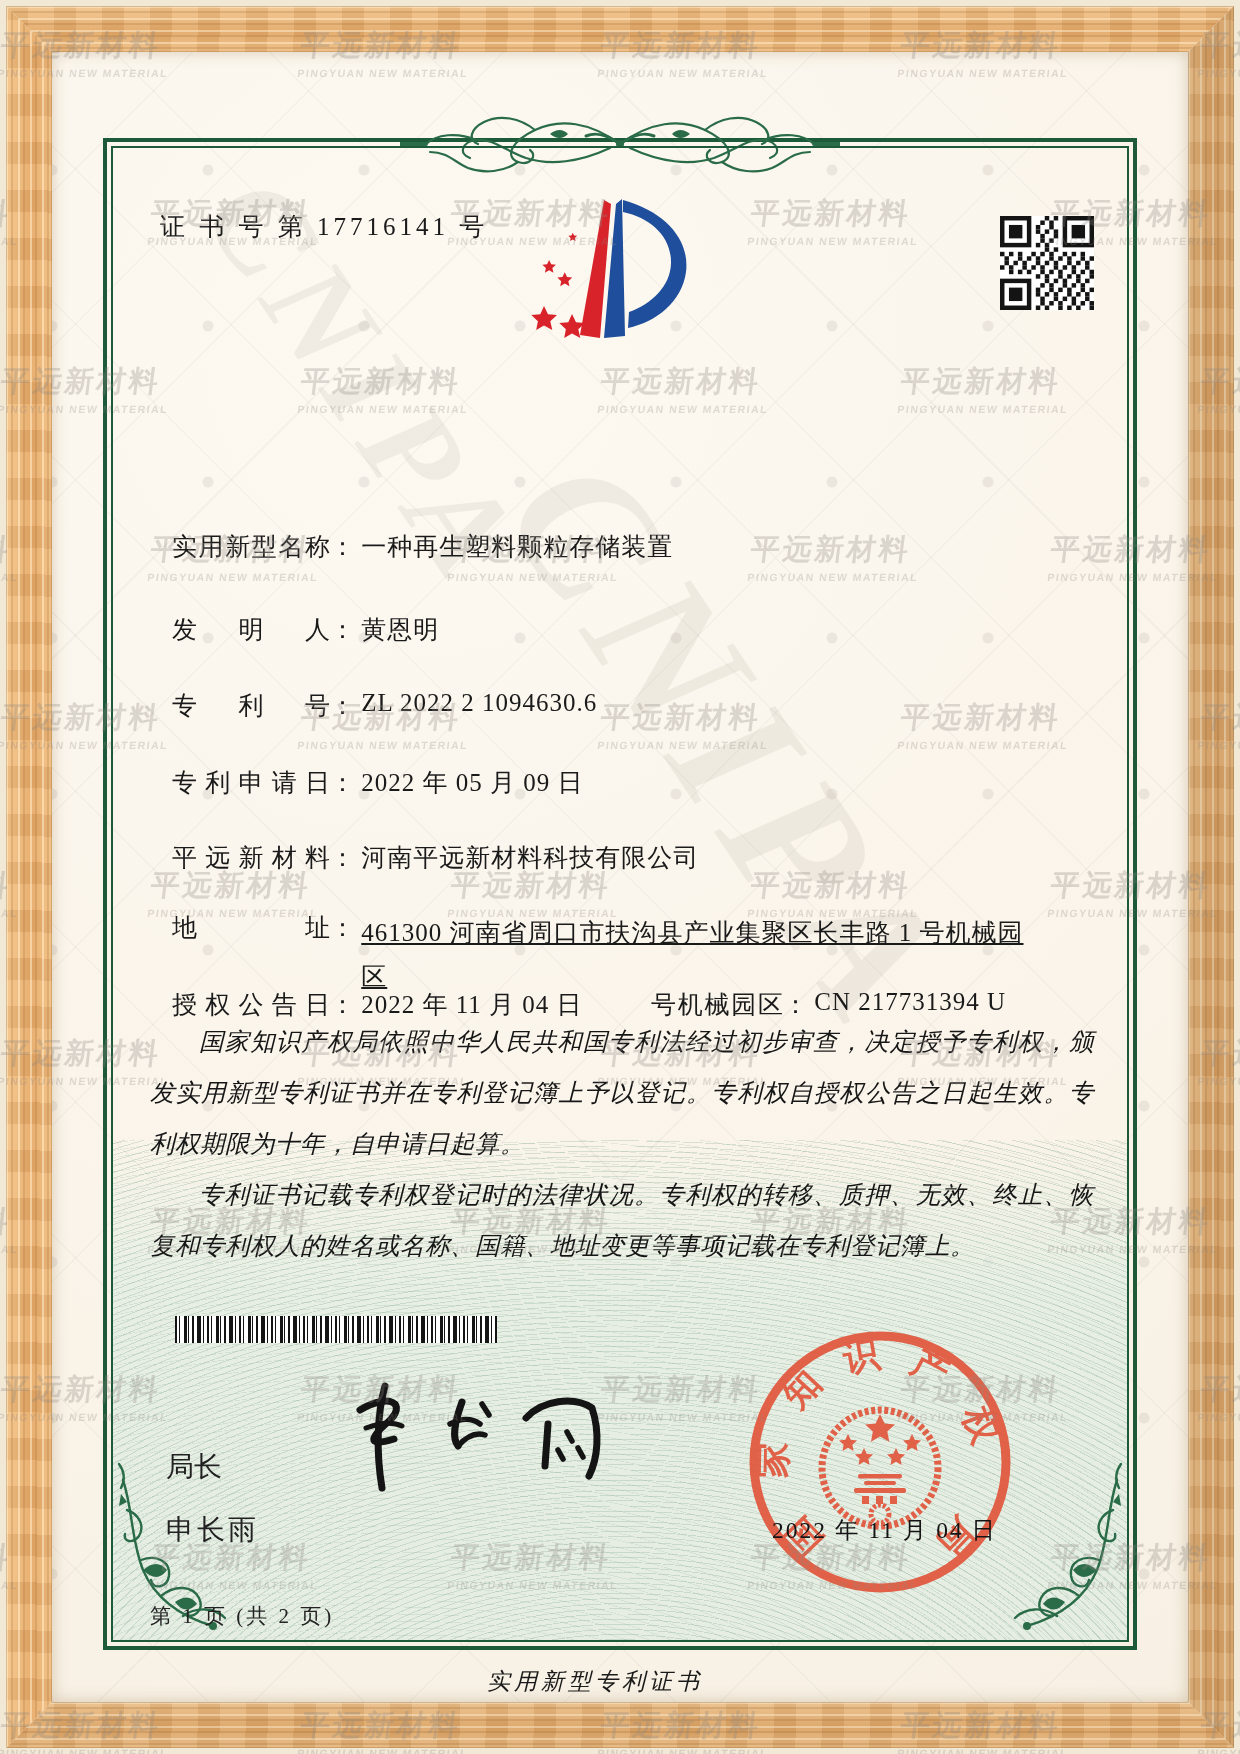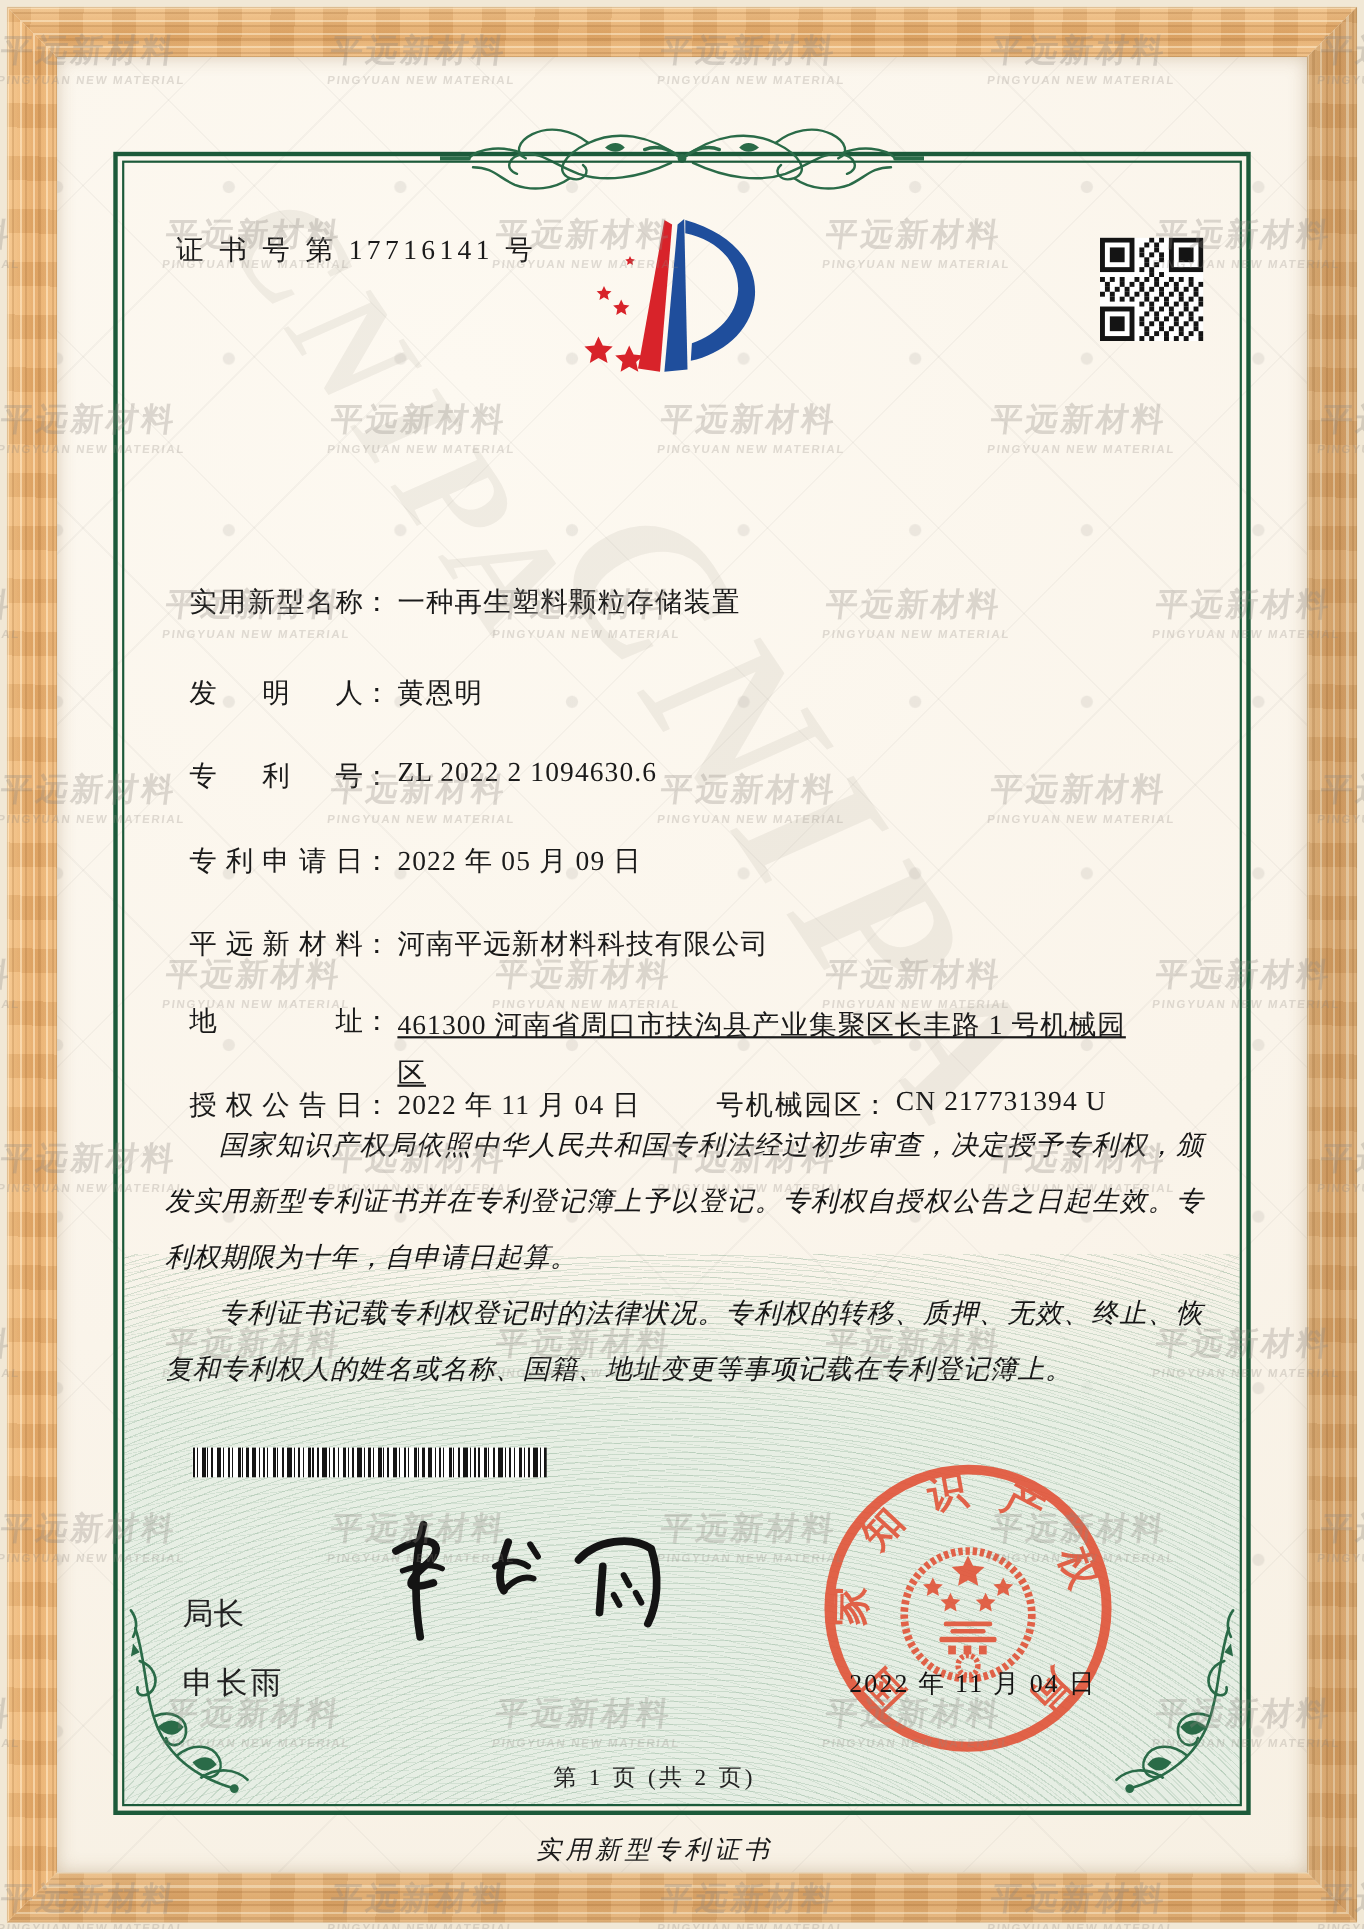--- a/index.html
+++ b/index.html
@@ -94,21 +94,21 @@
 
   .signatory{position:absolute;left:166px;top:1406px;
     font-family:"Liberation Sans","DejaVu Sans",sans-serif;font-size:28px;color:#222;margin-top:42px;}
   .signatory .name{margin-top:25px;letter-spacing:3px;}
   .signature{position:absolute;left:330px;top:1372px;width:330px;height:135px;}
 
   .seal{position:absolute;left:736px;top:1318px;width:288px;height:288px;z-index:12;}
   .seal-date{position:absolute;left:772px;top:1514px;width:230px;z-index:13;
     font-size:23.5px;letter-spacing:2px;color:#141414;white-space:nowrap;}
 
-  .page-num{position:absolute;left:150px;top:1602px;width:890px;text-align:center;
+  .page-num{position:absolute;left:150px;top:1602px;width:890px;text-align:left;
     font-size:21px;letter-spacing:3px;color:#222;}
   .cont-note{position:absolute;left:150px;top:1666px;width:890px;text-align:center;
     font-size:23px;letter-spacing:4px;font-style:italic;color:#1a1a1a;z-index:11;}
 </style>
 </head>
 <body>
 
 <div class="page">
 
   <div class="frame">

